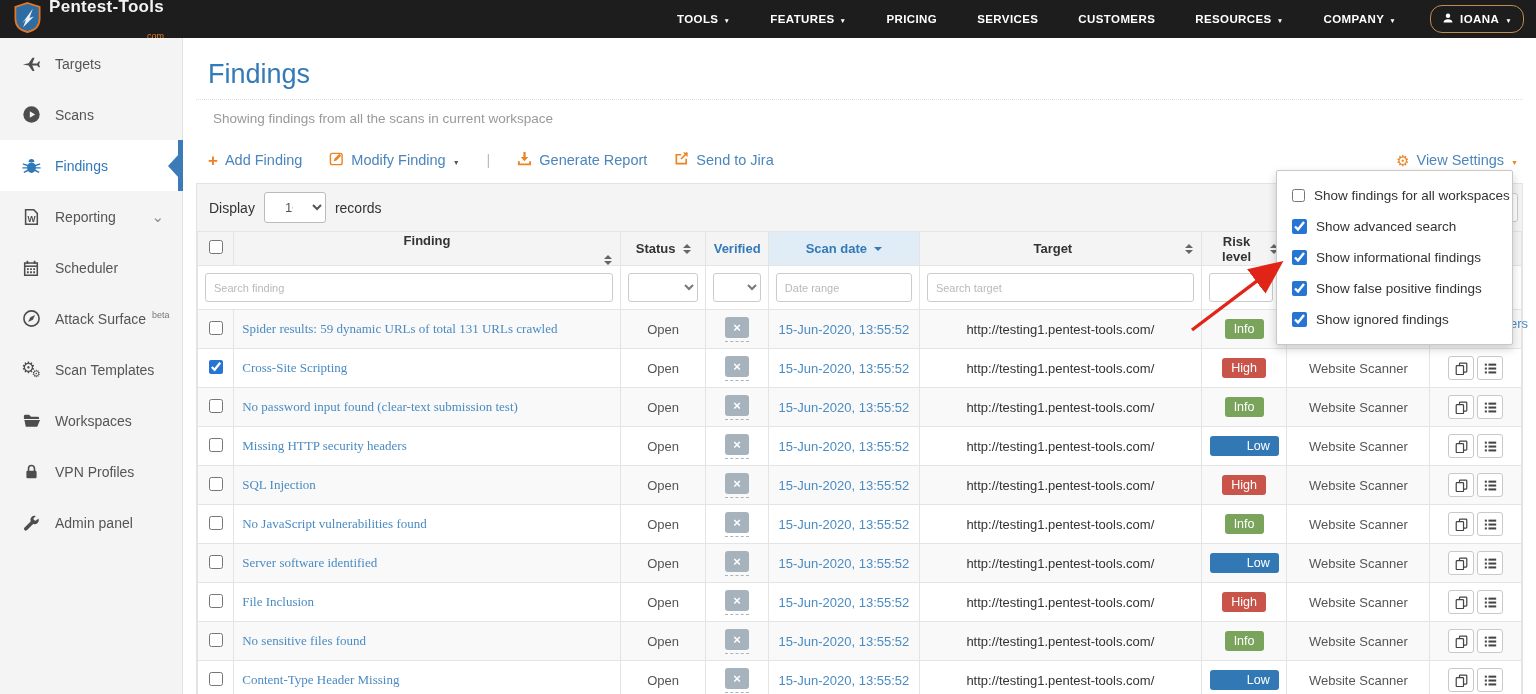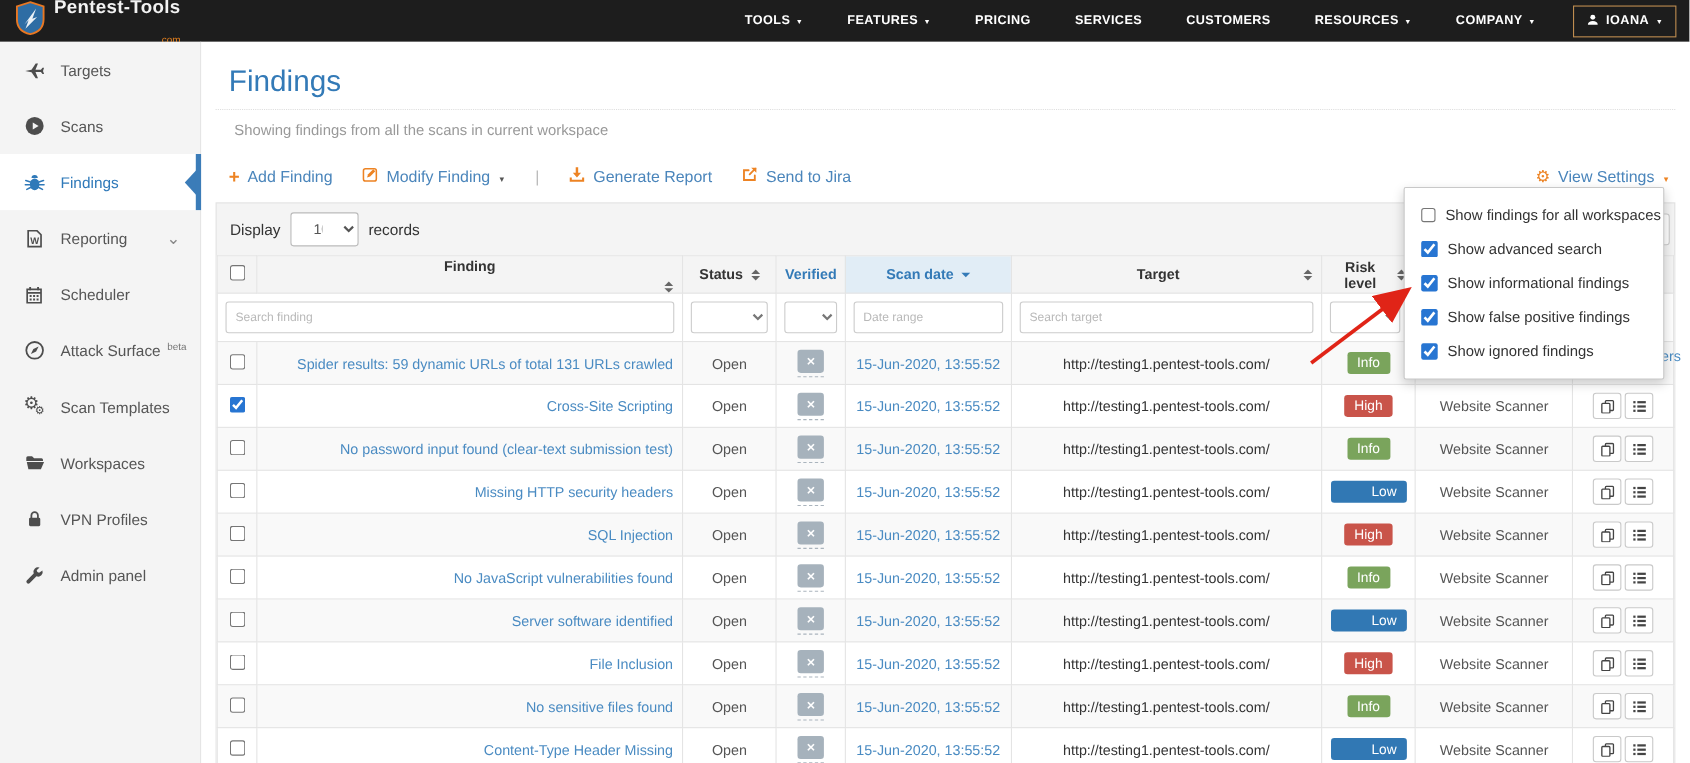--- a/index.html
+++ b/index.html
@@ -11,21 +11,21 @@
     padding:0 12px 0 14px; color:#fff; }
   .logo { display:flex; align-items:center; gap:8px; }
   .logo-text { display:flex; flex-direction:column; align-items:flex-end; line-height:1;gap:16px; }
   .logo-name { font-size:17px; font-weight:bold; color:#f2f2f2; letter-spacing:.3px; }
   .logo-tld { font-size:9px; color:#e8821e; font-weight:normal; margin-top:1px; }
   .nav-items { display:flex; align-items:center; gap:40px; margin-left:auto; margin-right:34px; }
   .nav-item { color:#fff; font-size:11.5px; font-weight:bold; letter-spacing:.4px;
     display:flex; align-items:center; gap:5px; cursor:pointer; text-decoration:none; }
   .caret-dn::after { content:"▼"; font-size:6.5px; position:relative; top:0px; }
   .user-btn { display:flex; align-items:center; gap:6px; border:1px solid #bf8d50;
-    border-radius:0; padding:6px 11px; font-size:11.5px; font-weight:bold;
+    border-radius:12px; padding:6px 11px; font-size:11.5px; font-weight:bold;
     letter-spacing:.4px; cursor:pointer; color:#fff; background:transparent; }
 
   
   .layout { display:flex; height:656px; }
 
   
   .sidebar { width:183px; background:#f4f4f4; border-right:1px solid #e2e2e2; flex:0 0 183px; }
   .side-item { height:51px; display:flex; align-items:center; gap:13px; padding-left:20px;
     color:#555; font-size:14px; cursor:pointer; position:relative; }
   .side-icon { width:22px; display:inline-flex; justify-content:center; color:#4d4d4d; }
@@ -87,21 +87,21 @@
     padding:0 8px; font-size:11px; color:#555; background:#fff; }
   .flt-input::placeholder { color:#b9b9b9; }
   .flt-select { width:100%; height:29px; border:1px solid #ccc; border-radius:3px;
     background:#fff; color:#777; font-size:12px; }
   .flt-select.narrow { width:64px; }
 
   tbody tr { height:39px; }
   tbody tr:nth-child(odd) { background:#f9f9f9; }
   tbody td { padding:0 8px; text-align:center; color:#555; }
   td.cb-cell, th.cb-cell { text-align:center; }
-  td.finding-cell { text-align:right; }
+  td.finding-cell { text-align:left;font-family:Liberation Serif, serif; }
   .finding-link { color:#4a8bc2; text-decoration:none; cursor:pointer; }
   .date-link { color:#4a8bc2; text-decoration:none; cursor:pointer; }
   .target-text { color:#333; }
   input[type="checkbox"] { width:14px; height:14px; accent-color:#2775d2; cursor:pointer; }
 
   .verified-wrap { display:inline-block; border-bottom:1px dashed #aab4bd; padding-bottom:3px; }
   .verified-x { display:inline-block; width:24px; height:21px; background:#a6b2bc;
     border-radius:3px; color:#fff; font-weight:bold; font-size:13px; line-height:21px;
     cursor:pointer; }
   .verified-x::before { content:"×"; }

